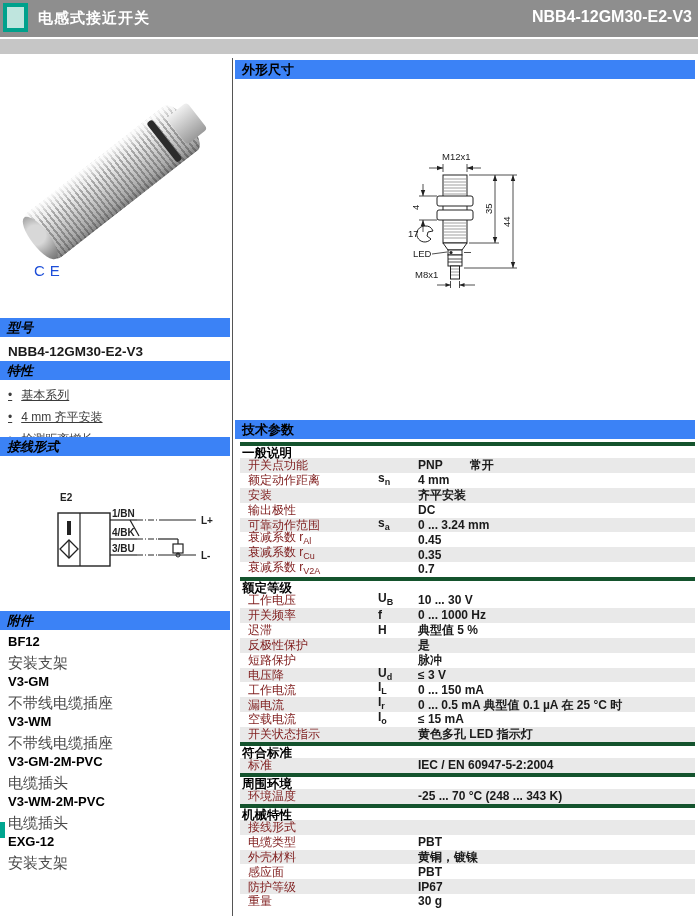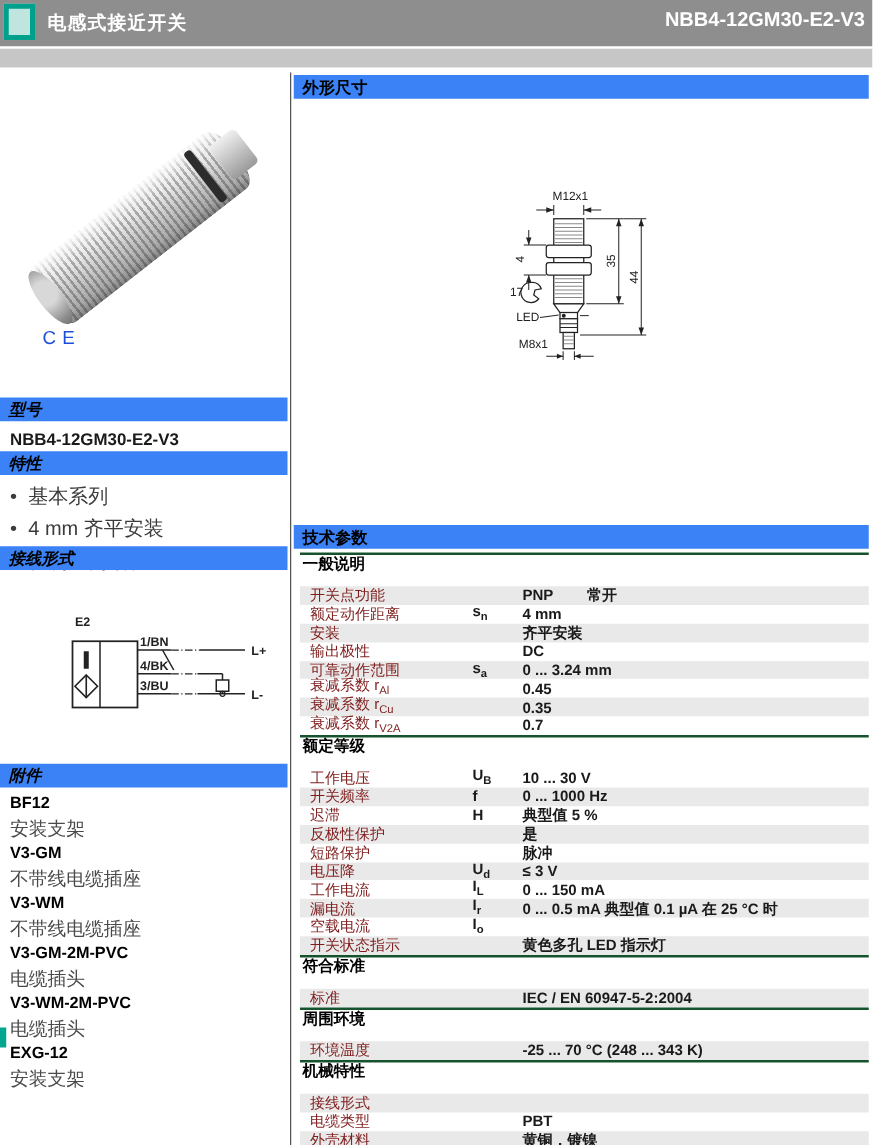--- a/index.html
+++ b/index.html
@@ -31,38 +31,38 @@
   #cyl-cap { position:absolute; left:-4px; top:2px; width:18px; height:52px; border-radius:50%;
     background:radial-gradient(circle at 40% 40%, #d8d8d8 0 30%, #8f8f8f 75%, #6f6f6f 100%); }
   #cyl-band { position:absolute; right:26px; top:3px; width:7px; height:50px; background:#2c2c2c; border-radius:3px; }
   #cyl-conn { position:absolute; right:-12px; top:11px; width:26px; height:34px; border-radius:4px;
     background:linear-gradient(180deg,#f0f0f0,#9a9a9a); }
   #ce-mark { left:34px; top:262px; font-size:15px; letter-spacing:5px; color:#1d4ed8;text-align:center; }
 
   #model-bar { left:0; top:318px; }
   #model-value { left:8px; top:344px; font-weight:bold; font-size:13.5px; }
   #feat-bar { left:0; top:361px; }
-  #features { left:8px; top:387px; font-size:16px; color:#3c3c3c; list-style:none; }
+  #features { left:8px; top:387px; font-size:12px; color:#3c3c3c; list-style:none;text-decoration:underline; }
   #features li { margin-bottom:5px; }
   #features li:before { content:"•"; margin-right:9px; color:#3c3c3c; }
   #conn-bar { left:0; top:437px; }
   #wiring { left:40px; top:486px; }
   #acc-bar { left:0; top:611px; }
   #accessories { left:8px; top:634px; width:215px; }
   .acc-name { font-weight:bold; font-size:13px; color:#000; height:20px; }
   .acc-desc { font-size:15px; color:#4a4a4a; height:20px; }
   #edge-tab { left:0; top:822px; width:5px; height:16px; background:#00a690; }
 
   
   #dim-bar { left:235px; top:60px; width:460px; }
   #dim-draw { left:385px; top:138px; }
   #spec-bar { left:235px; top:420px; width:460px; }
   #spec-table { left:240px; top:442px; width:455px; font-size:12px; }
-  .spec-section-hd { border-top:2px solid #14532d; font-weight:bold; color:#000;
-    padding:1px 0 0 2px; height:27px; line-height:13px; font-size:12.5px; }
+  .spec-section-hd { border-top:4px solid #14532d; font-weight:bold; color:#000;
+    padding:1px 0 0 2px; height:16px; line-height:13px; font-size:12.5px; }
   .spec-row { display:flex; height:14.9px; line-height:14.5px; align-items:center; }
   .spec-row.shaded { background:#e9e9e9; }
   .spec-label { width:138px; padding-left:8px; color:#7f1d1d; flex:none; white-space:nowrap; }
   .spec-sym { width:40px; flex:none; font-weight:bold; color:#1a1a1a; }
   .spec-val { flex:1; font-weight:bold; color:#1a1a1a; white-space:nowrap; }
   .spec-val .v2 { display:inline-block; margin-left:27px; }
   sub { font-size:9px; }
 
   svg text { font-family:"Liberation Sans","DejaVu Sans",sans-serif; }
   .dtxt { font-size:9.5px; fill:#222; }
@@ -318,20 +318,21 @@
         <div class="spec-val">0 ... 150 mA</div>
       </div>
       <div class="spec-row shaded">
         <div class="spec-label">漏电流</div>
         <div class="spec-sym">I<sub>r</sub></div>
         <div class="spec-val">0 ... 0.5 mA 典型值 0.1 µA 在 25 °C 时</div>
       </div>
       <div class="spec-row">
         <div class="spec-label">空载电流</div>
         <div class="spec-sym">I<sub>o</sub></div>
+        <div class="spec-val">≤ 15 mA</div>
       </div>
       <div class="spec-row shaded">
         <div class="spec-label">开关状态指示</div>
         <div class="spec-sym"></div>
         <div class="spec-val">黄色多孔 LED 指示灯</div>
       </div>
       <div class="spec-section-hd">符合标准</div>
       <div class="spec-row shaded">
         <div class="spec-label">标准</div>
         <div class="spec-sym"></div>

